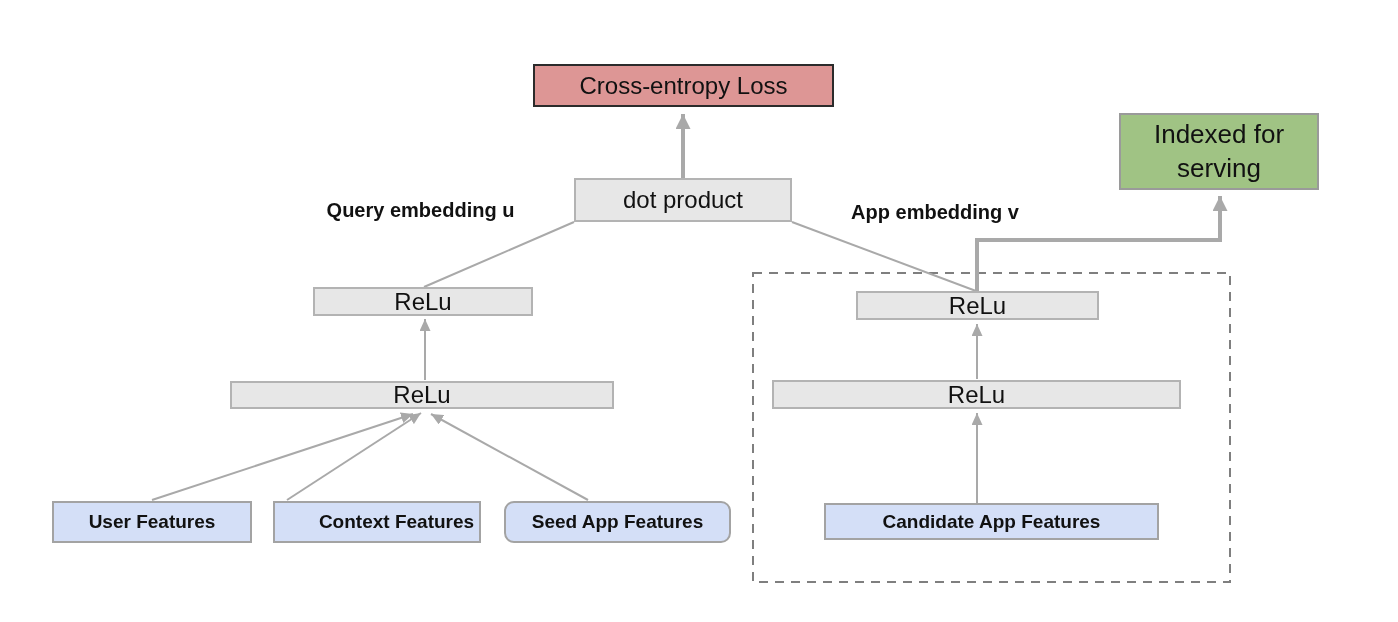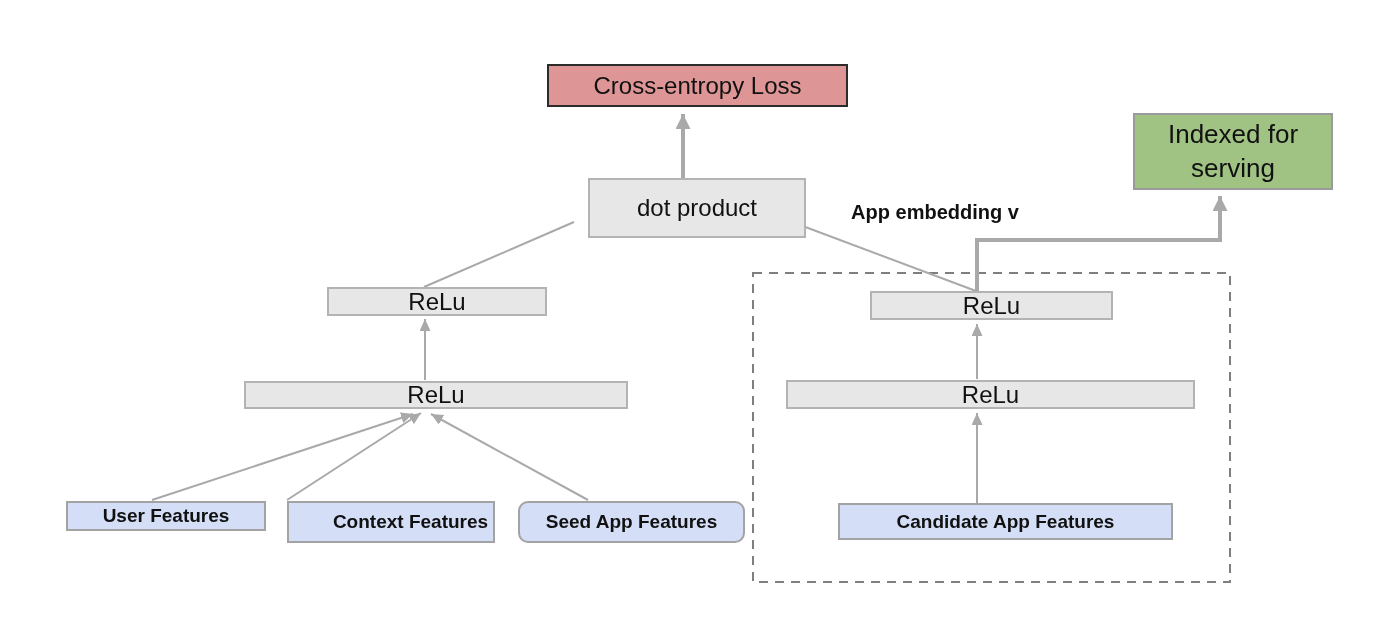--- a/index.html
+++ b/index.html
@@ -5,21 +5,20 @@
   html,body { margin:0; padding:0; background:#ffffff; }
   .canvas {
     position:relative; width:1398px; height:622px; background:#ffffff;
     font-family:"Liberation Sans", sans-serif; overflow:hidden; color:#111;
   }
   svg.edges { position:absolute; left:0; top:0; width:1398px; height:622px; }
   .box {
     position:absolute; box-sizing:border-box;
     display:flex; align-items:center; justify-content:center;
     white-space:nowrap;
-    margin-left:14px;
   }
   .box-loss   { background:#DD9695; border:2px solid #2b2b2b; font-size:24px; }
   .box-gray   { background:#E7E7E7; border:2px solid #B3B3B3; font-size:24px; }
   .box-green  {
     background:#A0C384; border:2px solid #9a9a9a; font-size:26px;
     text-align:center; line-height:1.3; white-space:normal; padding:0 25px;
   }
   .box-feature{ background:#D4DFF7; border:2px solid #A3A3A3; font-size:19px; font-weight:bold; }
   .flabel { position:absolute; font-size:20px; font-weight:bold; text-align:center; color:#111; }
 </style>
@@ -51,31 +50,32 @@
     <line x1="977" y1="379" x2="977" y2="324" stroke="#A9A9A9" stroke-width="2" marker-end="url(#ah-small)"></line>
     <line x1="977" y1="503" x2="977" y2="413" stroke="#A9A9A9" stroke-width="2" marker-end="url(#ah-small)"></line>
 
     <line x1="152" y1="500" x2="413" y2="414" stroke="#A9A9A9" stroke-width="2" marker-end="url(#ah-small)"></line>
     <line x1="287" y1="500" x2="421" y2="413" stroke="#A9A9A9" stroke-width="2" marker-end="url(#ah-small)"></line>
     <line x1="588" y1="500" x2="431" y2="414" stroke="#A9A9A9" stroke-width="2" marker-end="url(#ah-small)"></line>
   </svg>
 
   <div class="box box-loss" style="left:533px; top:64px; width:301px; height:43px;">Cross-entropy Loss</div>
 
-  <div class="box box-gray" style="left:574px; top:178px; width:218px; height:60px;">dot product</div>
+  <div class="box box-gray" style="left:574px; top:178px; width:218px; height:44px;">dot product</div>
 
   <div class="box box-green" style="left:1119px; top:113px; width:200px; height:77px;">Indexed for serving</div>
 
+  <div class="flabel" style="left:298px; top:199px; width:245px;">Query embedding u</div>
 
   <div class="flabel" style="left:830px; top:201px; width:210px;">App embedding v</div>
 
   <div class="box box-gray" style="left:313px; top:287px; width:220px; height:29px;">ReLu</div>
   <div class="box box-gray" style="left:230px; top:381px; width:384px; height:28px;">ReLu</div>
 
   <div class="box box-gray" style="left:856px; top:291px; width:243px; height:29px;">ReLu</div>
   <div class="box box-gray" style="left:772px; top:380px; width:409px; height:29px;">ReLu</div>
 
-  <div class="box box-feature" style="left:52px; top:501px; width:200px; height:30px;">User Features</div>
+  <div class="box box-feature" style="left:52px; top:501px; width:200px; height:42px;">User Features</div>
   <div class="box box-feature" style="left:273px; top:501px; width:208px; height:42px;padding-left:39px;">Context Features</div>
   <div class="box box-feature" style="left:504px; top:501px; width:227px; height:42px;border-radius:10px;">Seed App Features</div>
   <div class="box box-feature" style="left:824px; top:503px; width:335px; height:37px;">Candidate App Features</div>
 
 </div>
 
 </body></html>

